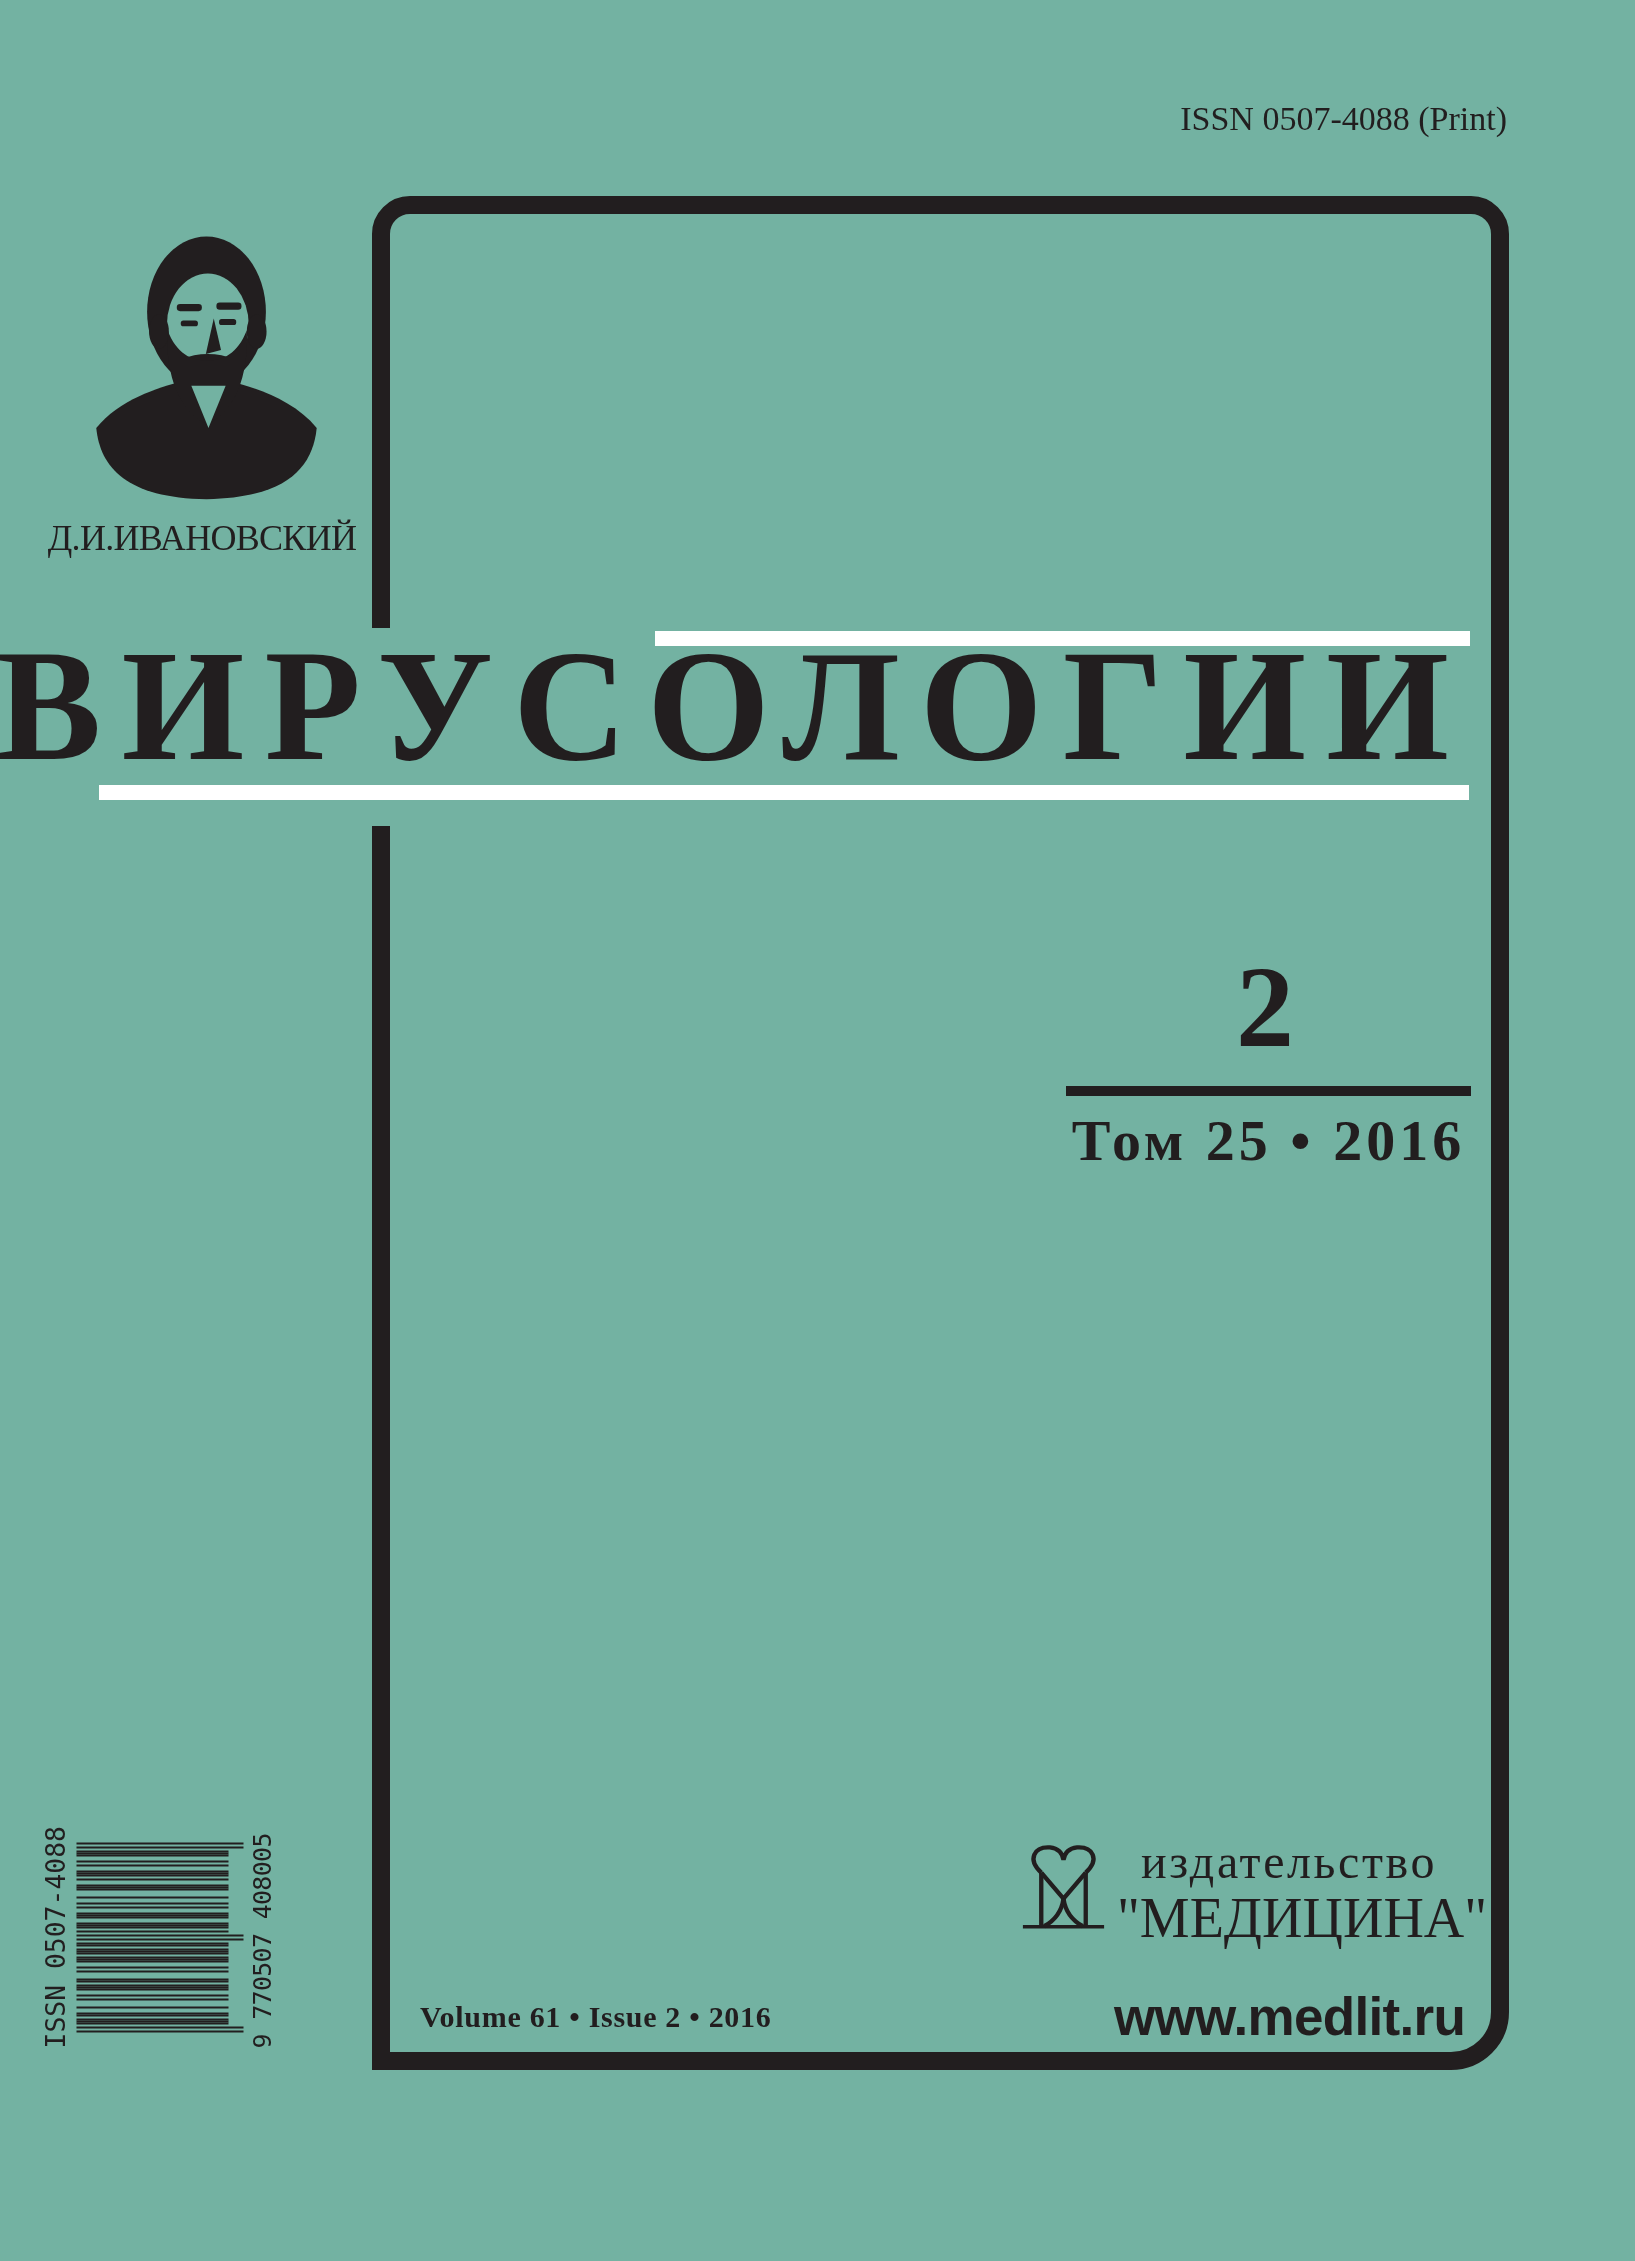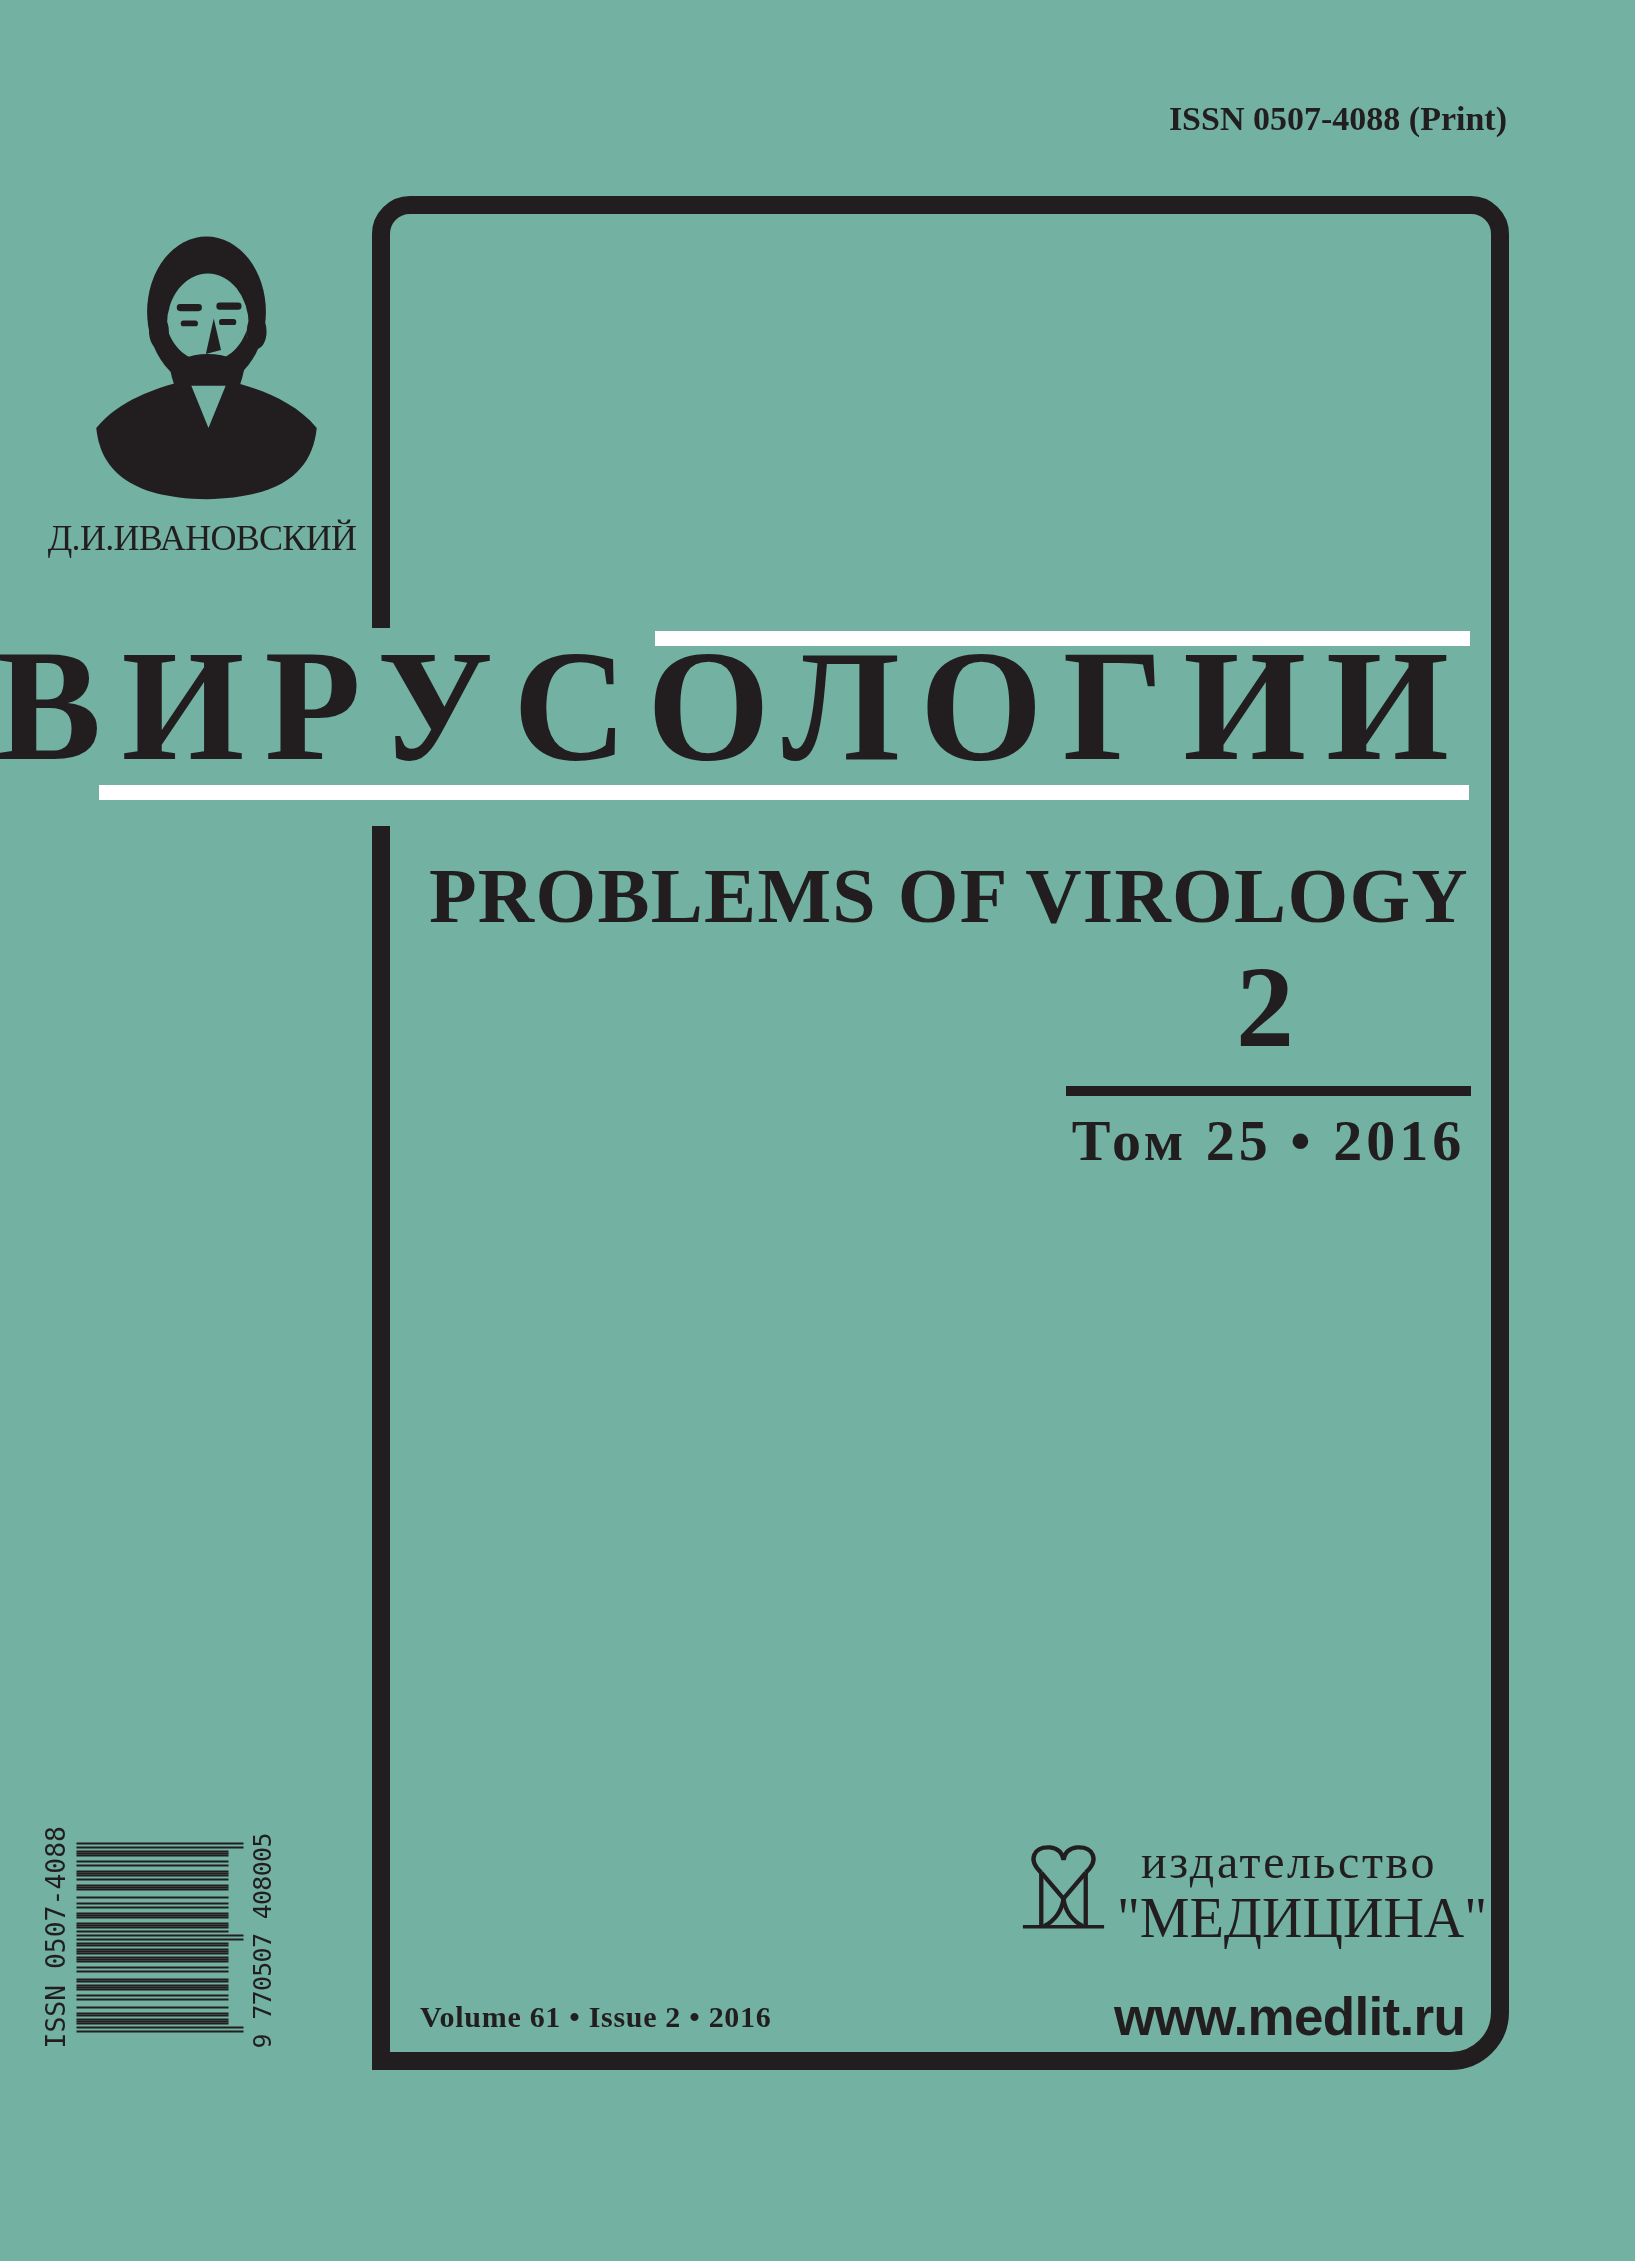--- a/index.html
+++ b/index.html
@@ -15,21 +15,21 @@
     overflow:hidden;
     font-family:"Liberation Serif","DejaVu Serif",serif;
     color:var(--ink);
   }
   .abs{position:absolute;}
 
   
   .issn-top{
     top:98px;right:128px;
     text-align:right;
-    font-weight:bold;
+    font-weight:normal;
     font-size:34px;line-height:1.25;
     letter-spacing:0px;
     z-index:5;
   }
 
   
   .portrait{left:91px;top:218px;width:231px;height:284px;z-index:2;}
   .caption{
     left:40px;top:517px;width:324px;
     text-align:center;
@@ -172,21 +172,20 @@
     </g>
   </svg>
   <div class="abs caption">Д.И.ИВАНОВСКИЙ</div>
 
   <div class="abs frame"></div>
   <div class="abs border-mask"></div>
 
   <div class="abs white-bar bar1"></div>
   <div class="abs title-ru title-ru2">ВИРУСОЛОГИИ</div>
   <div class="abs white-bar bar2"></div>
-  <div class="abs title-en">PROBLEMS OF VIROLOGY</div>
 
   <div class="abs issue-num">2</div>
   <div class="abs issue-rule"></div>
   <div class="abs volume-ru">Том 25 • 2016</div>
 
   <svg class="abs pub-logo" viewBox="0 0 180 190" xmlns="http://www.w3.org/2000/svg" fill="none" stroke="#221e1f" stroke-width="9">
     <path d="M6,172 H174" stroke-width="7"></path>
     <path d="M44,172 V60"></path>
     <path d="M136,172 V60"></path>
     <path d="M44,60 C14,32 30,6 62,8 C80,10 88,22 90,34 C92,22 100,10 118,8 C150,6 166,32 136,60"></path>

